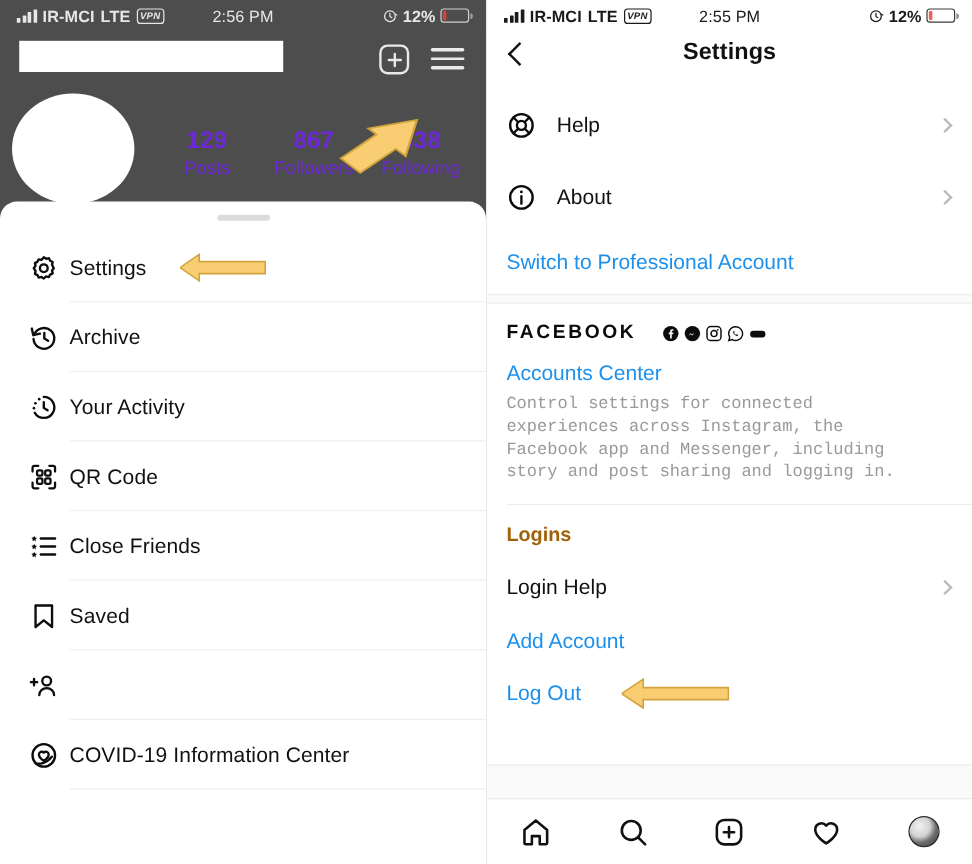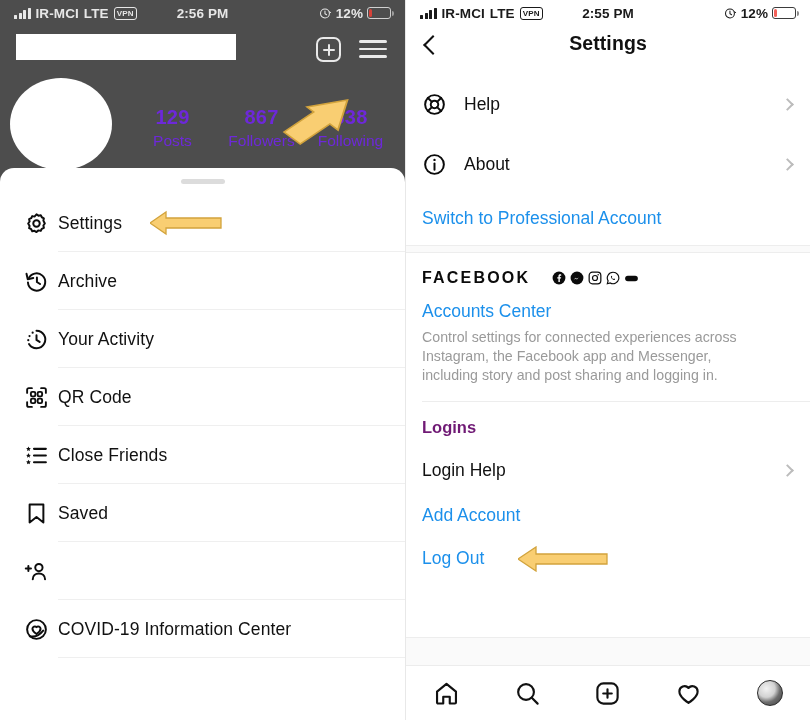--- a/index.html
+++ b/index.html
@@ -13,29 +13,29 @@
   .phone { position: relative; width: 405px; height: 720px; overflow: hidden; background:#fff; }
   .phone.right { border-left: 1px solid #e8e8e8; }
 
   
   .statusbar {
     position: relative; height: 26px; width: 100%;
     display: flex; align-items: center; padding: 0 14px;
     font-size: 13.5px; font-weight: bold; letter-spacing: .1px;
   }
   .sb-left { display: flex; align-items: center; gap: 5px; }
-  .sb-center { position:absolute; left:0; right:0; text-align:center; font-weight:bold; font-size:13.5px;}
+  .sb-center { position:absolute; left:0; right:0; text-align:center; font-weight:normal; font-size:13.5px;}
   .sb-right { margin-left: auto; display: flex; align-items: center; gap: 4px; z-index:2;}
   .bars { display: flex; align-items: flex-end; gap: 1.5px; height: 11px; }
   .bars i { display: block; width: 3px; background: currentColor; border-radius: .5px; }
   .bars i:nth-child(1){height:4px}.bars i:nth-child(2){height:6px}
   .bars i:nth-child(3){height:8.5px}.bars i:nth-child(4){height:11px}
   .vpn {
     border: 1.6px solid currentColor; border-radius: 3px;
-    font-size: 8px; padding: 0 2px; line-height: 11px; font-weight: bold; letter-spacing:.2px;
+    font-size: 8px; padding: 0 2px; line-height: 11px; font-weight: bold; letter-spacing:.2px;font-style:italic;
   }
   .battery { position: relative; width: 24px; height: 11.5px;
     border: 1.3px solid currentColor; border-radius: 3px; opacity:.85; }
   .battery::after { content:''; position:absolute; right:-3.5px; top:3px;
     width:2px; height:5px; background: currentColor; border-radius:0 2px 2px 0; opacity:.6;}
   .battery i { position:absolute; left:1px; top:1px; bottom:1px; width:3px;
     background:#f2443c; border-radius:1.5px; }
   .sb-dark { color: #1a1a1a; }
   .sb-over { color: #e7e7e7; }
   .sb-over .battery i { background:#ef4136; }
@@ -96,23 +96,23 @@
      border-right:2px solid #bcbcbc; border-top:2px solid #bcbcbc; transform:rotate(45deg); }
   .srow.clipped { height:14px; overflow:hidden; margin-top:-6px; }
   .srow.clipped .ic, .srow.clipped .lb, .srow.clipped .chev { transform:translateY(-16px); }
 
   .link-row { padding:14px 16px 16px; font-size:17.5px; color:#1c90eb; }
   .band { height:8px; background:#fafafa; border-top:1px solid #ededed; border-bottom:1px solid #ededed; }
   .fb-sect { padding:16px 16px 4px; }
   .fb-head { display:flex; align-items:center; gap:22px; }
   .fb-word { font-size:16px; font-weight:bold; letter-spacing:2.2px; color:#0b0b0b; }
   .fb-icons { display:flex; align-items:center; gap:4px; }
-  .desc { padding:2px 40px 16px 16px; font-size:14.2px; line-height:19px; color:#9a9a9a; }
+  .desc { padding:2px 40px 16px 16px; font-size:14.2px; line-height:19px; color:#9a9a9a;font-family:Liberation Mono, monospace; }
   .hr { height:1px; background:#ededed; margin:0 0 0 16px; }
-  .sect-title { padding:16px 16px 6px; font-size:16.5px; font-weight:bold; color:#701a75; }
+  .sect-title { padding:16px 16px 6px; font-size:16.5px; font-weight:bold; color:#a16207; }
 
   .tabbar { position:absolute; left:0; right:0; bottom:0; height:55px; background:#fff;
      border-top:1px solid #ececec; display:flex; align-items:center; }
   .tabbar > div { flex:1; display:flex; align-items:center; justify-content:center; }
   .avatar-sm { width:26px; height:26px; border-radius:50%;
      background: radial-gradient(circle at 35% 32%, #f2f2f2 0%, #d2d2d2 38%, #6e6e6e 60%, #3a3a3a 100%);
      border:1.2px solid #2b2b2b; }
   .spacer-band { position:absolute; left:0; right:0; bottom:55px; height:28px;
      background:#fafafa; border-top:1px solid #ededed; }
 </style>

